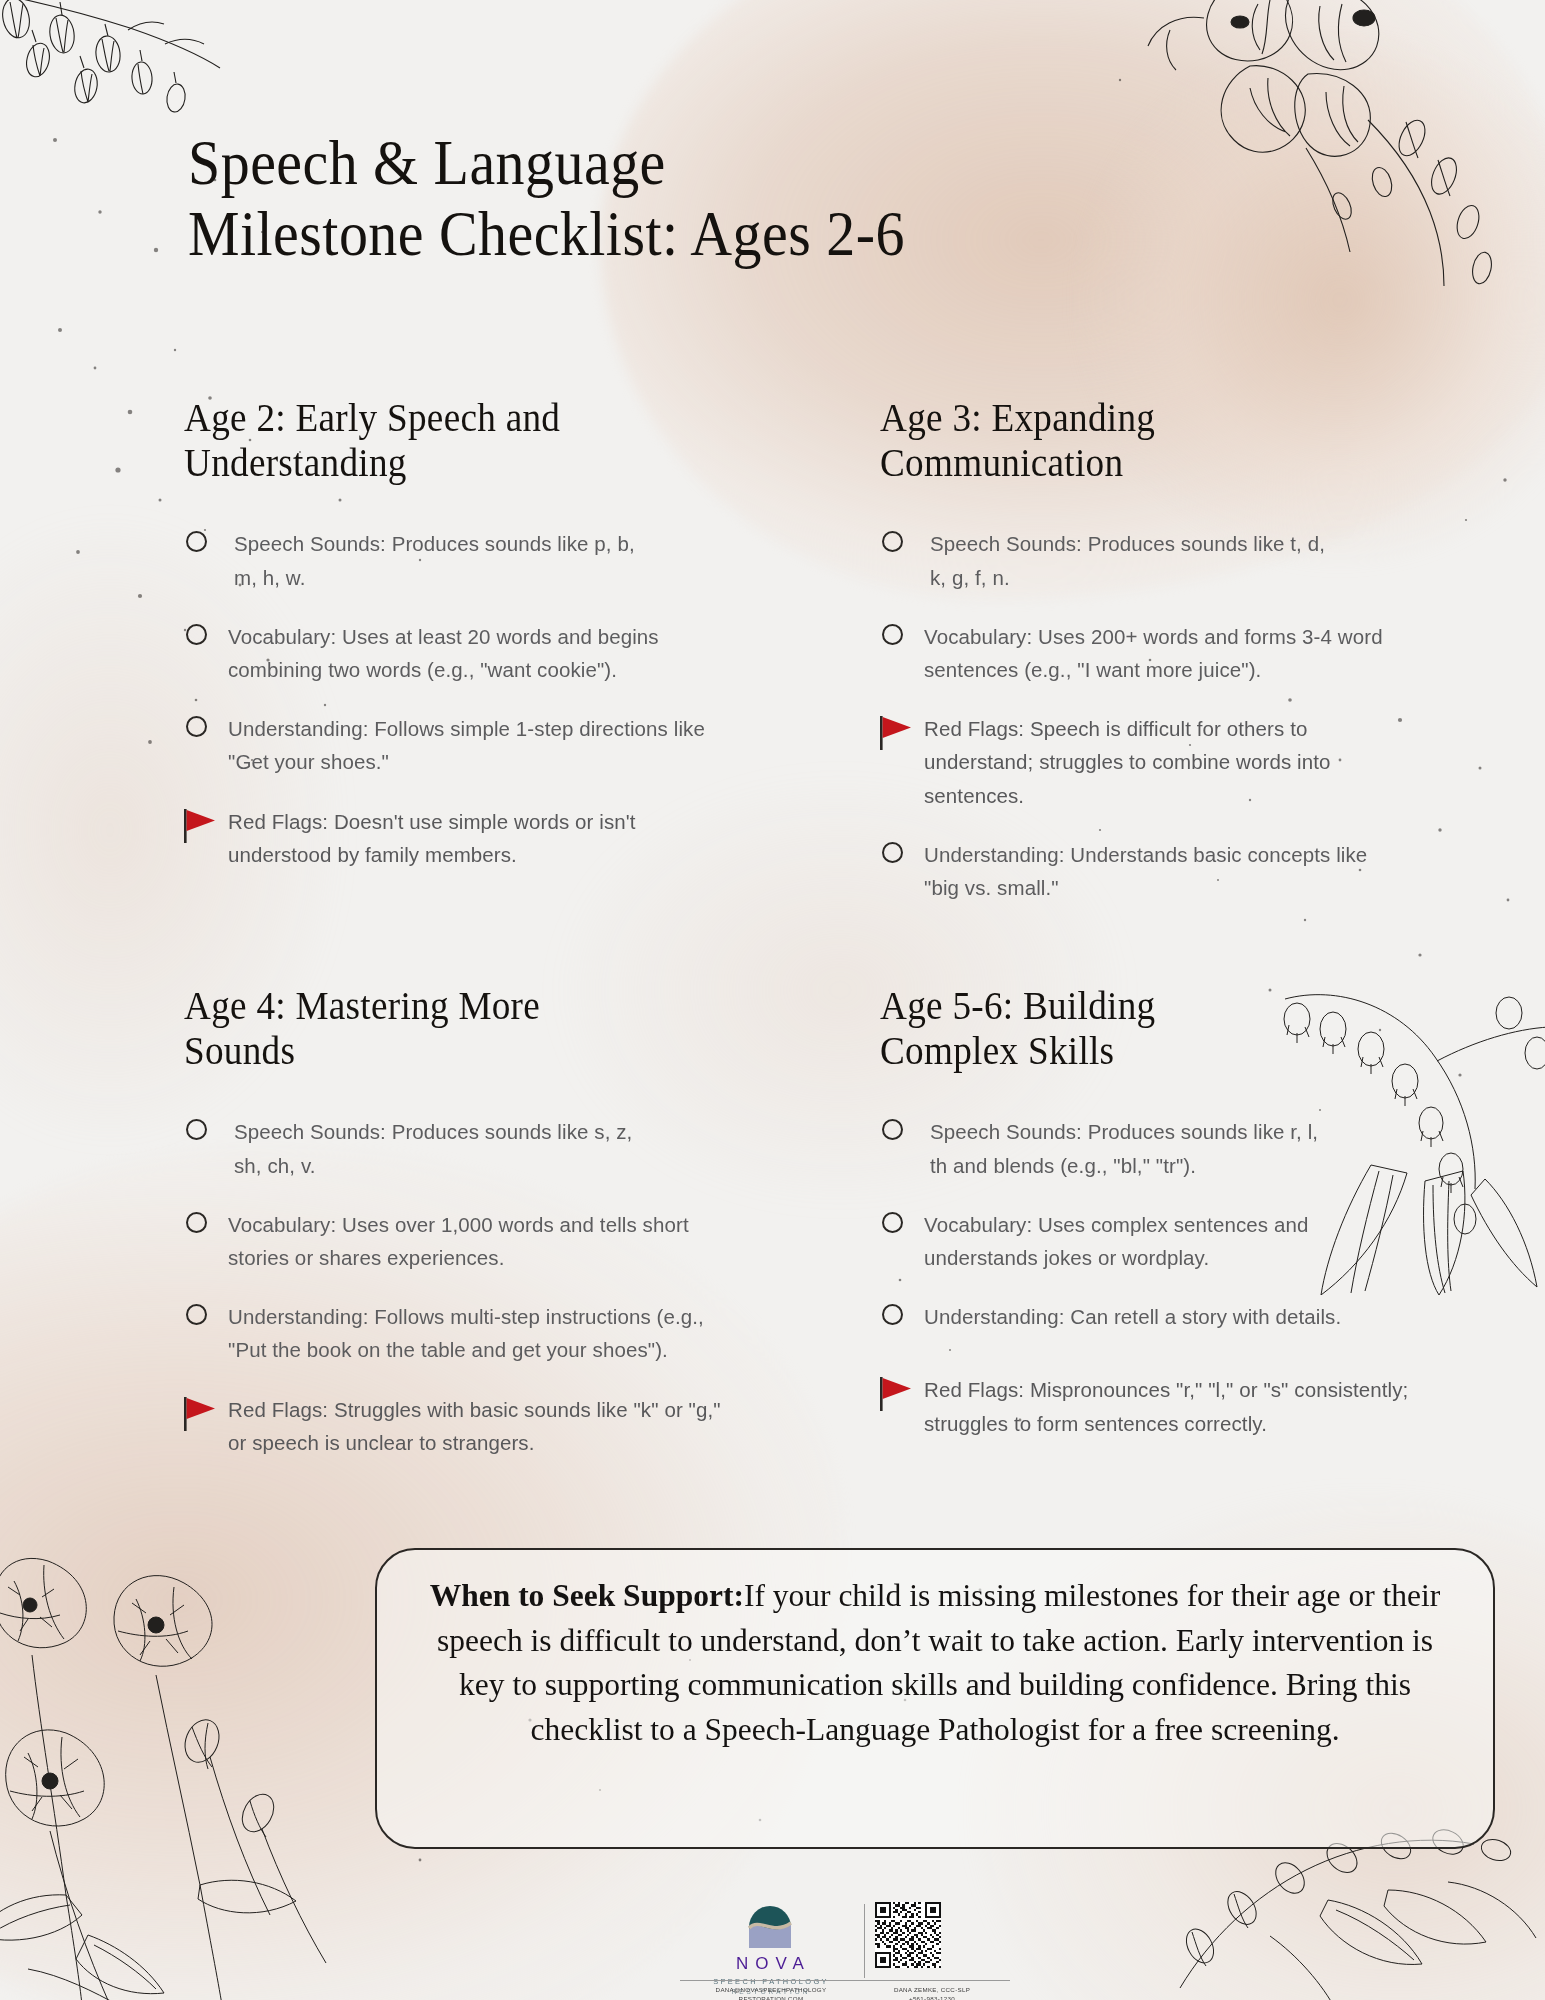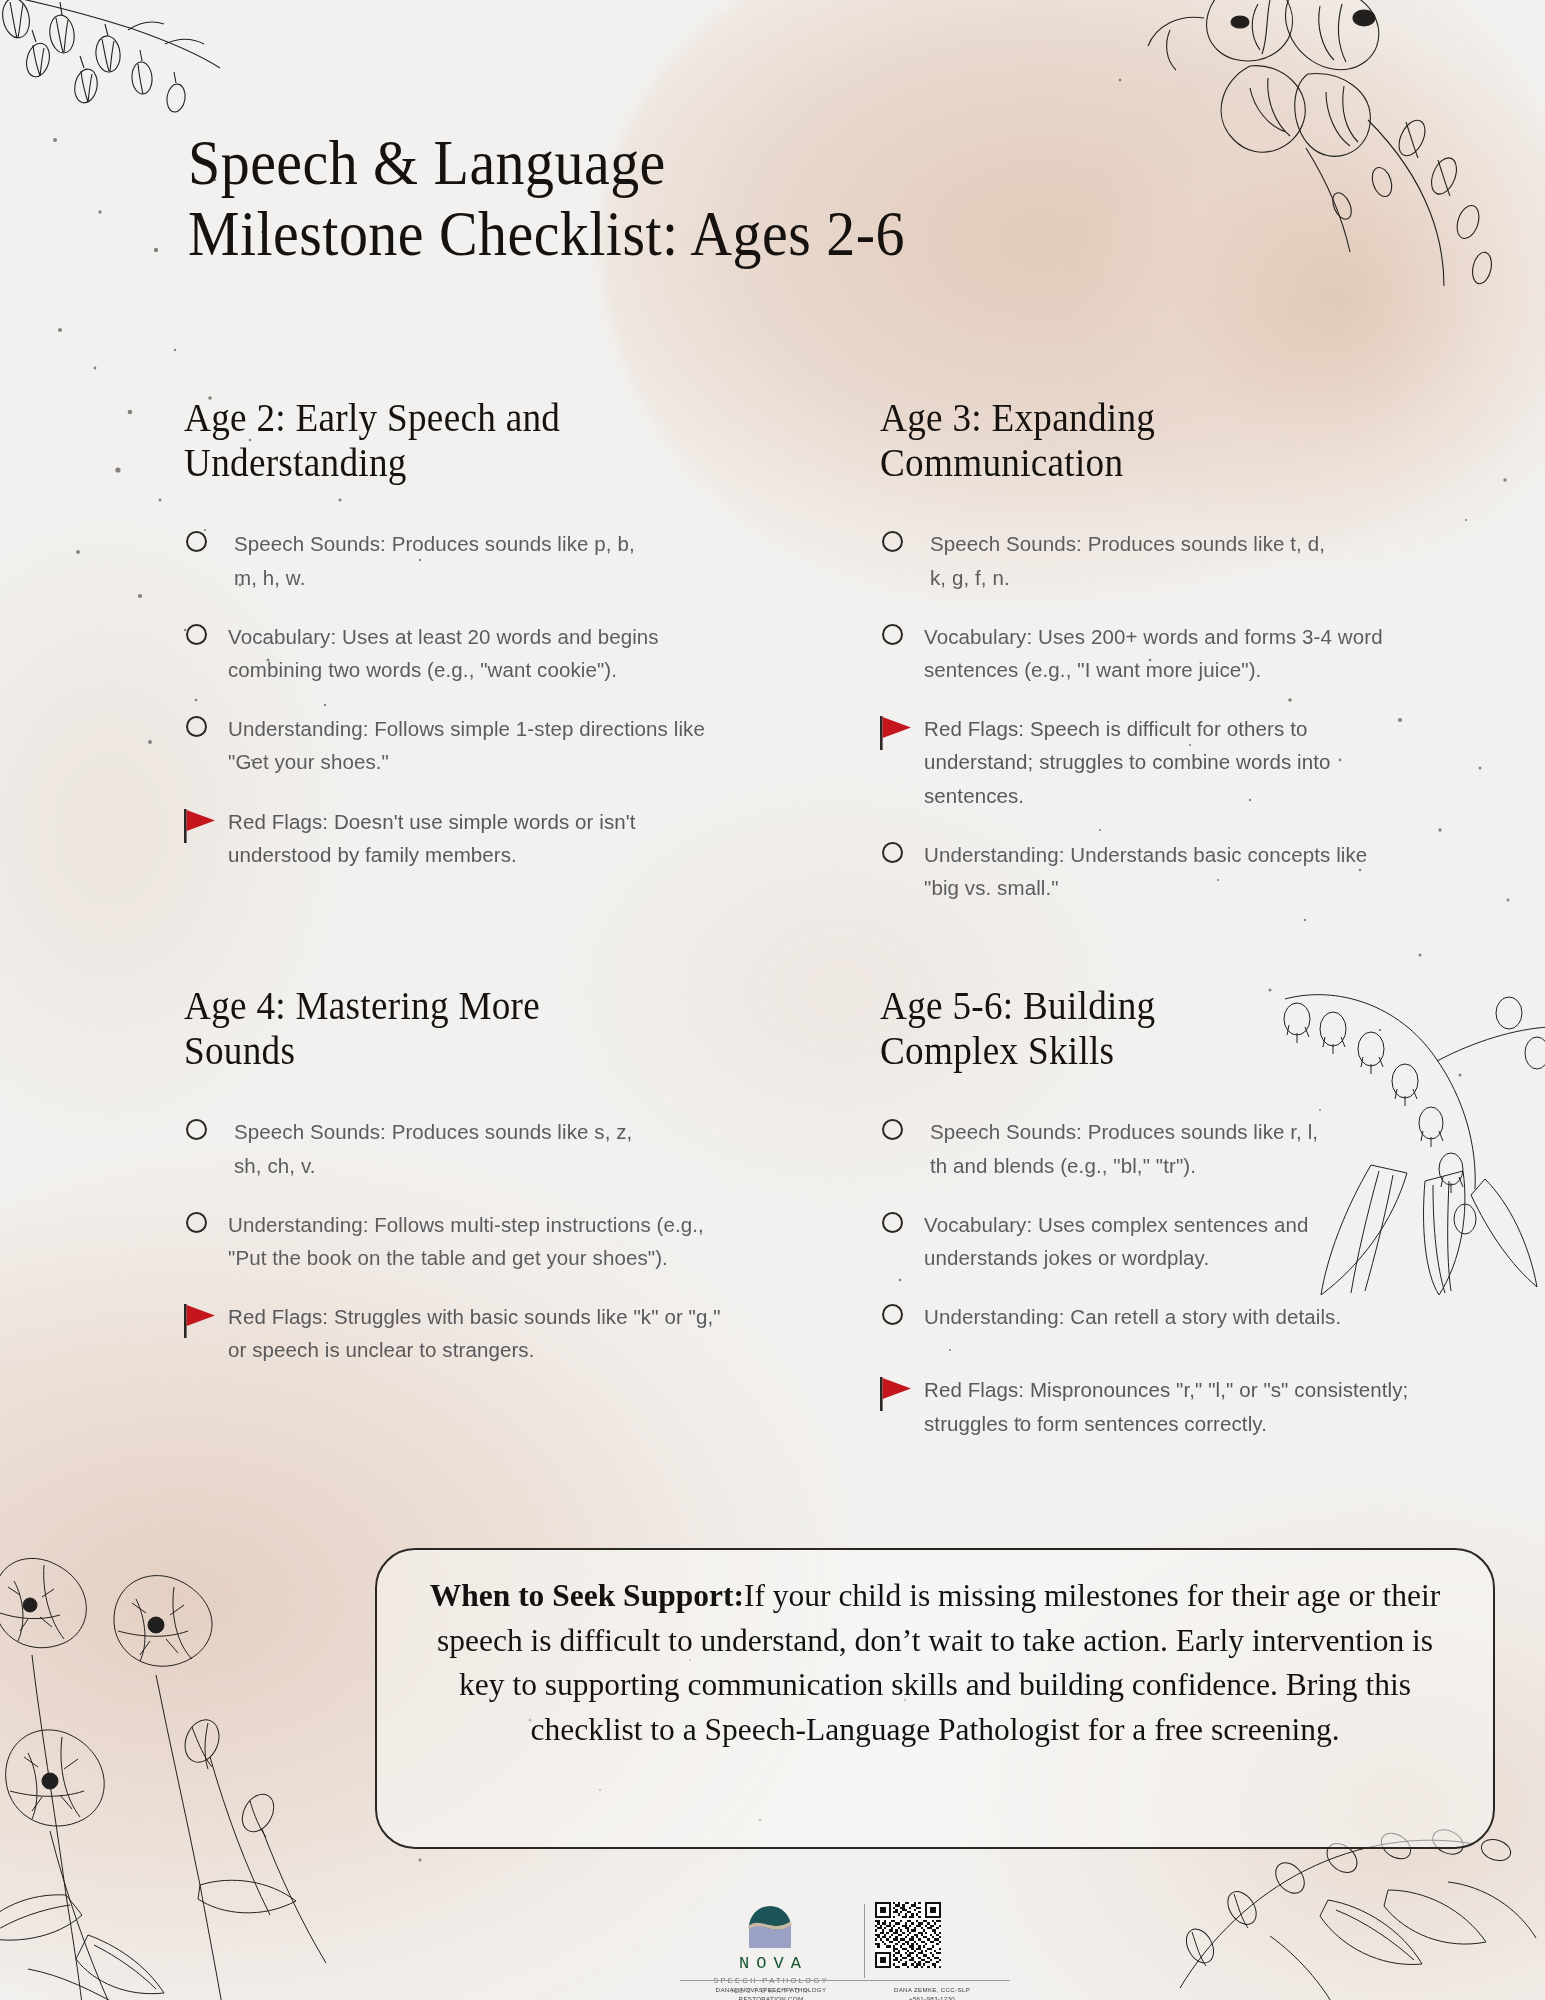--- a/index.html
+++ b/index.html
@@ -201,23 +201,23 @@
   .footer {
     position: absolute;
     left: 680px; top: 1902px;
     width: 330px; height: 98px;
     display: flex;
     align-items: flex-start;
   }
   .brand { width: 180px; text-align: center; padding-top: 2px; }
   .brand-mark { width: 46px; height: 46px; margin: 0 auto 4px auto; display:block; }
   .brand-name {
-    font-family: Liberation Mono, monospace;
+    font-family: Liberation Sans, sans-serif;
     font-size: 17px; letter-spacing: 7px;
-    color: #14532d; padding-left: 7px;
+    color: #4c1d95; padding-left: 7px;
   }
   .brand-sub {
     font-family: "Liberation Sans", sans-serif;
     font-size: 7.4px; letter-spacing: 2.4px;
     color: #56707a; margin-top: 3px; padding-left: 2px;
   }
   .brand-sub2 {
     font-family: "Liberation Sans", sans-serif;
     font-size: 6.4px; letter-spacing: 3px;
     color: #7a8d94; margin-top: 2px; padding-left: 2px;
@@ -574,20 +574,27 @@
       <span class="line">Age 4: Mastering More</span>
       <span class="line">Sounds</span>
     </h2>
     <ul class="items">
       <li class="item">
         <span class="marker">
           <span class="checkbox-circle"></span>
         </span>
         <span class="text">Speech Sounds: Produces sounds like s, z,
 sh, ch, v.</span>
+      </li>
+      <li class="item">
+        <span class="marker">
+          <span class="checkbox-circle"></span>
+        </span>
+        <span class="text">Vocabulary: Uses over 1,000 words and tells short
+stories or shares experiences.</span>
       </li>
       <li class="item">
         <span class="marker">
           <span class="checkbox-circle"></span>
         </span>
         <span class="text">Understanding: Follows multi-step instructions (e.g.,
 "Put the book on the table and get your shoes").</span>
       </li>
       <li class="item flag">
         <span class="marker">

